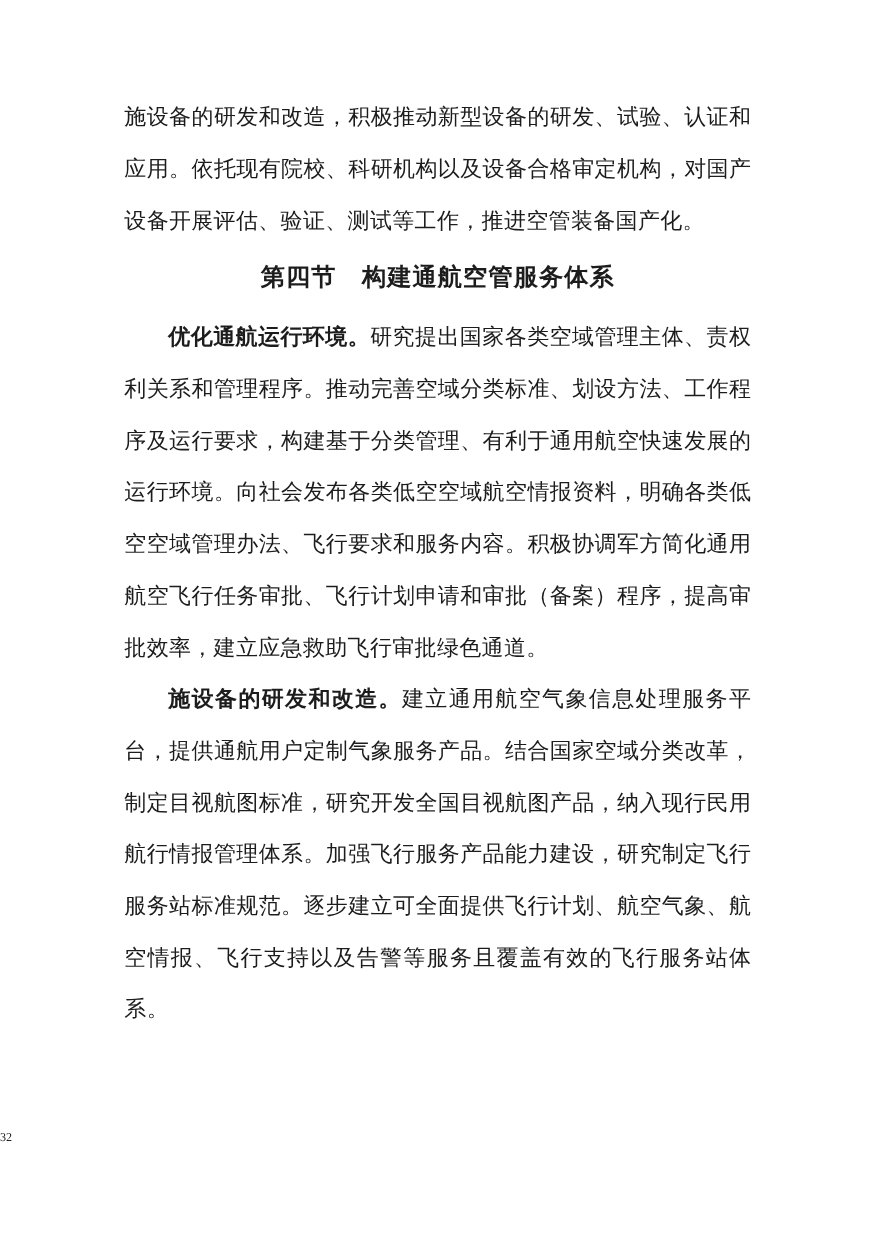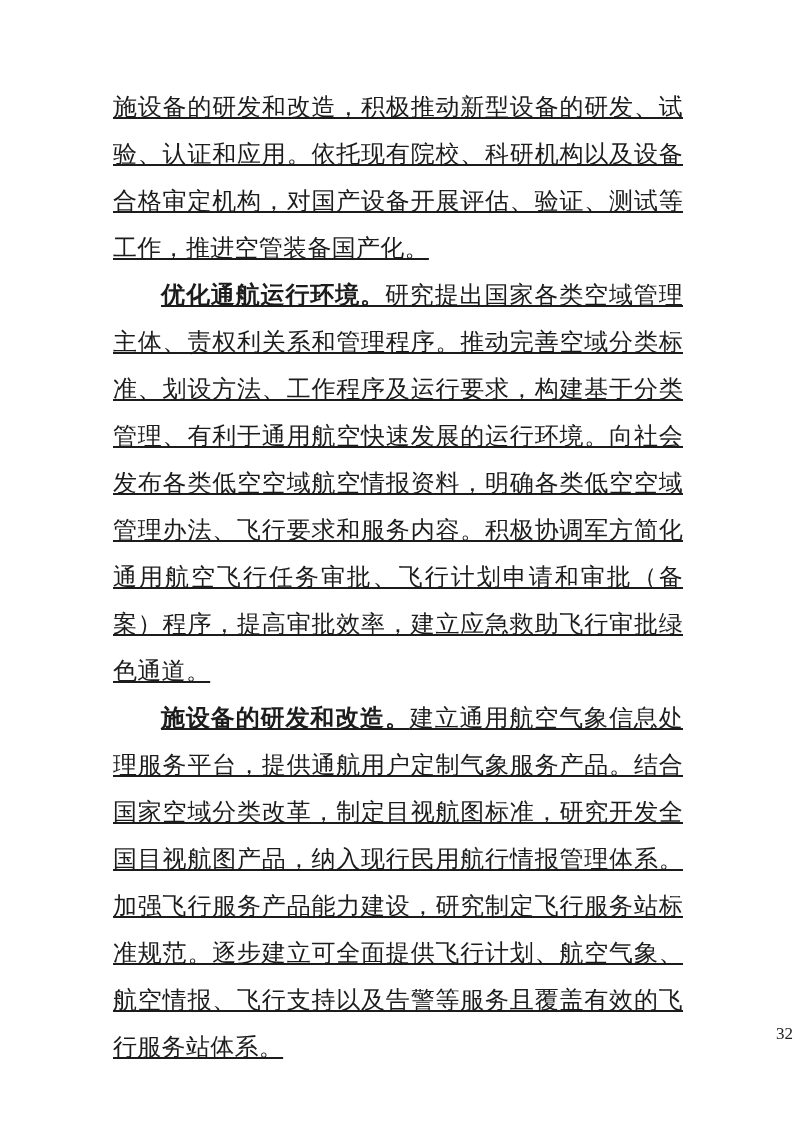--- a/index.html
+++ b/index.html
@@ -18,60 +18,60 @@
     overflow: hidden;
   }
   .content {
     position: absolute;
     top: 84px;
     left: 113px;
     width: 570px;
   }
   .body-para {
     margin: 0;
-    font-size: 24px;
+    font-size: 20px;
     line-height: 47px;
     letter-spacing: 0.3px;
     text-align: justify;
     text-justify: inter-character;
-    text-decoration: underline;
   }
   .body-para.indent {
     text-indent: 2em;
   }
   .body-para b {
     font-weight: bold;
   }
   .section-heading {
     margin: 9px 0 14px 0;
     font-size: 22px;
     line-height: 36px;
     font-weight: bold;
     text-align: center;
     letter-spacing: 1px;
   }
   .page-number {
     position: absolute;
     top: 1022px;
     left: 0;
     width: 100%;
-    text-align: right;
-    font-size: 17px;
+    text-align: left;
+    font-size: 11px;
     line-height: 24px;
     color: #222222;
   }
 </style>
 </head>
 <body>
 
 <div class="page">
   <div class="content">
 
     <p class="body-para">施设备的研发和改造，积极推动新型设备的研发、试验、认证和应用。依托现有院校、科研机构以及设备合格审定机构，对国产设备开展评估、验证、测试等工作，推进空管装备国产化。</p>
 
+    <h2 class="section-heading">第四节　构建通航空管服务体系</h2>
 
     <p class="body-para indent"><b>优化通航运行环境。</b><span>研究提出国家各类空域管理主体、责权利关系和管理程序。推动完善空域分类标准、划设方法、工作程序及运行要求，构建基于分类管理、有利于通用航空快速发展的运行环境。向社会发布各类低空空域航空情报资料，明确各类低空空域管理办法、飞行要求和服务内容。积极协调军方简化通用航空飞行任务审批、飞行计划申请和审批（备案）程序，提高审批效率，建立应急救助飞行审批绿色通道。</span></p>
 
     <p class="body-para indent"><b>施设备的研发和改造。</b><span>建立通用航空气象信息处理服务平台，提供通航用户定制气象服务产品。结合国家空域分类改革，制定目视航图标准，研究开发全国目视航图产品，纳入现行民用航行情报管理体系。加强飞行服务产品能力建设，研究制定飞行服务站标准规范。逐步建立可全面提供飞行计划、航空气象、航空情报、飞行支持以及告警等服务且覆盖有效的飞行服务站体系。</span></p>
 
   </div>
 
   <div class="page-number">32</div>
 </div>
 

